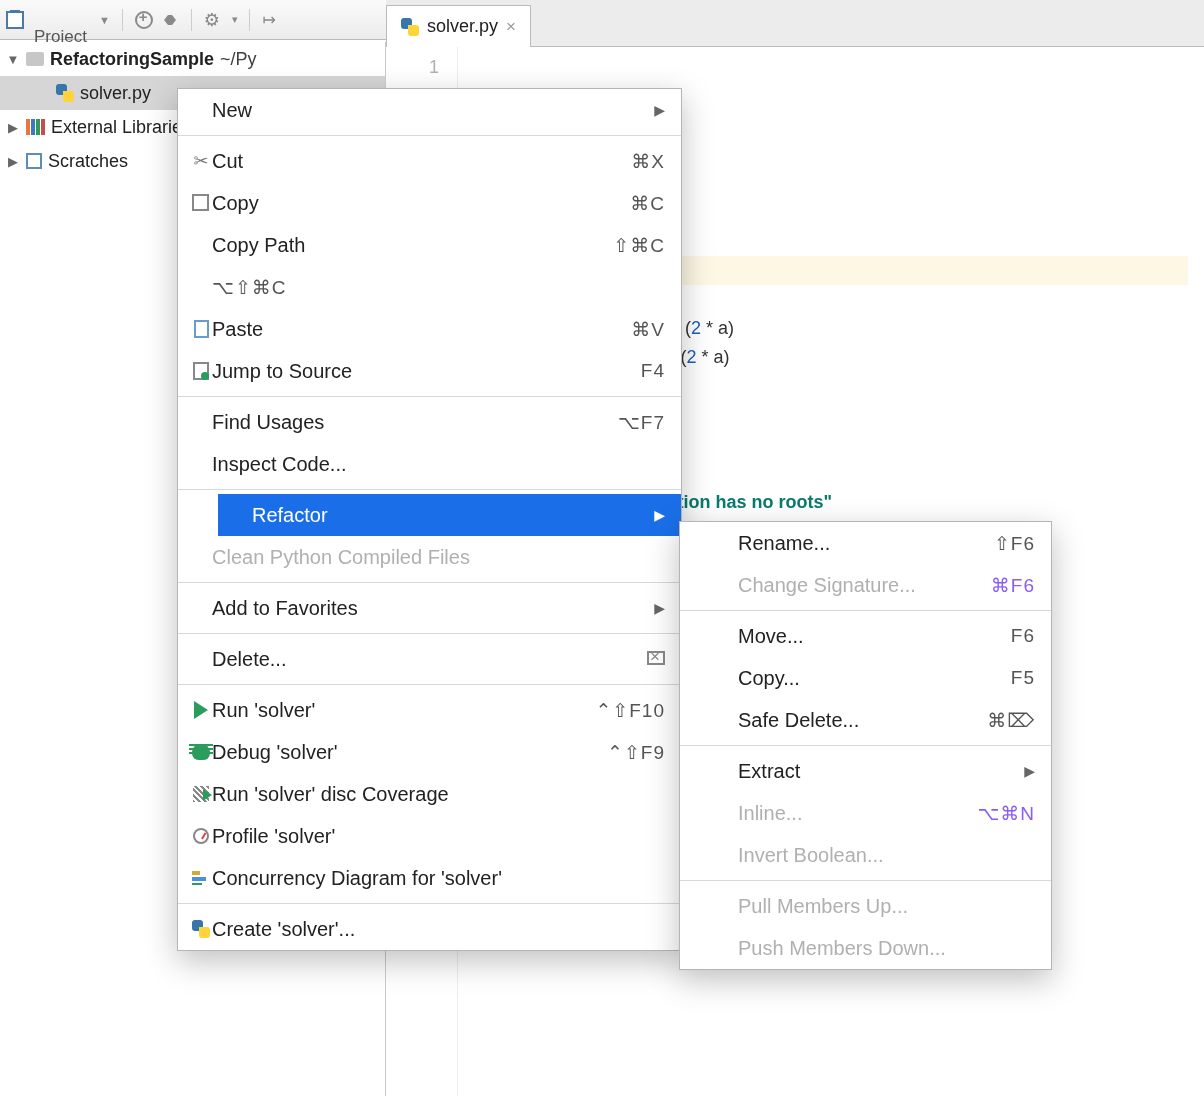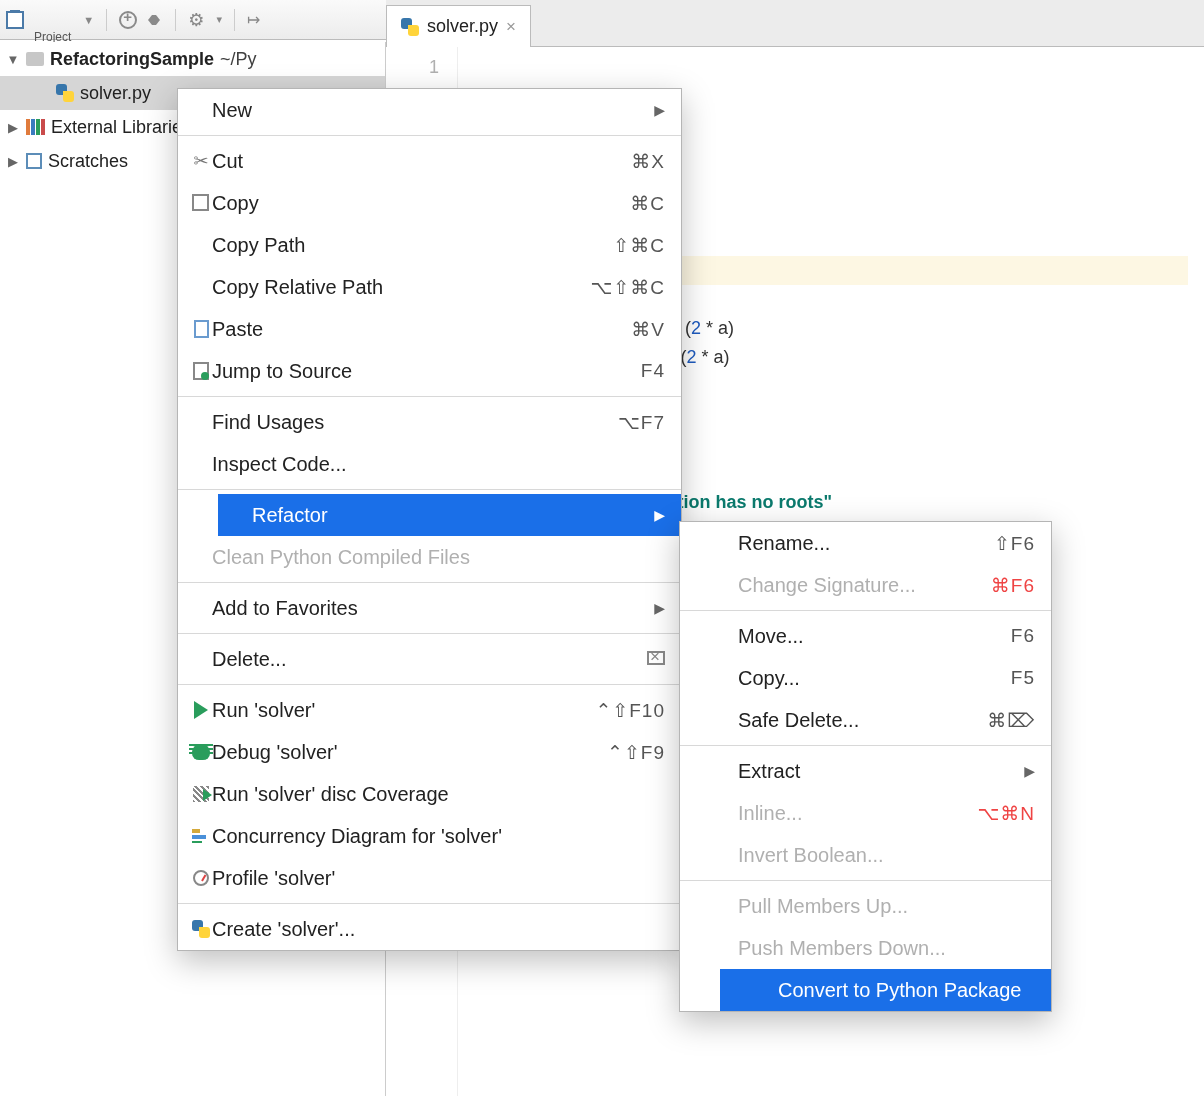--- a/index.html
+++ b/index.html
@@ -2,21 +2,21 @@
 <html><head>
 <meta charset="utf-8">
 <style>
   * { margin: 0; padding: 0; box-sizing: border-box; font-family: -apple-system, "Helvetica Neue", Arial, sans-serif; }
   body { width: 1204px; height: 1096px; background: #fff; font-size: 18px; color: #222; position: relative; overflow: hidden; }
 
   
   .toolbar { height: 40px; background: linear-gradient(#fafafa,#ececec); border-bottom: 1px solid #bbb; display: flex; align-items: center; padding: 0 6px; gap: 8px; }
   .toolbar .proj-ico { width: 18px; height: 18px; background: #fff; border: 2px solid #4b7aa8; display: inline-block; position: relative; }
   .toolbar .proj-ico::after { content: ""; position: absolute; top: -3px; left: 2px; width: 10px; height: 3px; background: #4b7aa8; }
-  .toolbar .proj-lbl { font-size: 12px; color: #555; margin-left: 2px; margin-top: 34px; }
+  .toolbar .proj-lbl { font-size: 17px; color: #555; margin-left: 2px; margin-top: 34px; }
   .toolbar .dd { color: #888; font-size: 11px; margin-left: 4px; }
   .toolbar .sep { width: 1px; height: 22px; background: #ccc; margin: 0 4px; }
   .tb-ico { width: 18px; height: 18px; display: inline-block; }
   .circ-plus { border: 2px solid #8a8a8a; border-radius: 50%; position: relative; }
   .circ-plus::before { content: "+"; position: absolute; top: -5px; left: 2px; color: #8a8a8a; font-size: 15px; font-weight: bold; }
   .split-h { position: relative; }
   .split-h::before, .split-h::after { content: ""; position: absolute; left: 7px; width: 4px; height: 4px; border-top: 5px solid #8a8a8a; border-left: 4px solid transparent; border-right: 4px solid transparent; }
   .split-h::before { top: 0; transform: rotate(180deg); left: 3px; }
   .split-h::after { bottom: 0; left: 3px; }
   .gear-ico { font-size: 18px; color: #888; line-height: 14px; }
@@ -57,21 +57,21 @@
   .hl-line { background: #fdf7e3; display: inline-block; width: 720px; }
 
   
   .menu { position: absolute; background: #fff; border: 1px solid #b5b5b5; box-shadow: 0 10px 30px rgba(0,0,0,.25); font-size: 20px; }
   .menu1 { left: 177px; top: 88px; width: 505px; }
   .mi { display: flex; align-items: center; height: 42px; padding: 0 16px 0 12px; }
   .mi.disabled { color: #b0b0b0; }
   .mi .ico-slot { width: 22px; display: inline-flex; justify-content: center; }
   .mi .lbl { flex: 1; }
   .mi .sc { color: #555; font-size: 19px; letter-spacing: 1px; }
-  .mi.disabled .sc { color: #ef4444; }
+  .mi.disabled .sc { color: #8b5cf6; }
   .mi .arr { color: #666; font-size: 14px; }
   .mi.hl { background: #1a6fe8; color: #fff; margin-left: 40px; }
   .mi.hl .arr { color: #fff; }
   .msep { height: 1px; background: #d8d8d8; margin: 4px 0; }
 
   
   .menu2 { left: 679px; top: 521px; width: 373px; }
   .menu2 .mi { padding-left: 58px; }
 
   
@@ -214,21 +214,20 @@
       <span class="lbl">Copy</span>
       <span class="sc">⌘C</span>
     </div>
   <div class="mi">
       <span class="ico-slot"></span>
       <span class="lbl">Copy Path</span>
       <span class="sc">⇧⌘C</span>
     </div>
   <div class="mi">
       <span class="ico-slot"></span>
-      <span class="lbl">Copy Relative Path</span>
       <span class="sc">⌥⇧⌘C</span>
     </div>
   <div class="mi">
       <span class="ico-slot">
         <span class="paste-ic"></span>
       </span>
       <span class="lbl">Paste</span>
       <span class="sc">⌘V</span>
     </div>
   <div class="mi">
@@ -286,29 +285,29 @@
       <span class="sc">⌃⇧F9</span>
     </div>
   <div class="mi">
       <span class="ico-slot">
         <span class="cov-ic"></span>
       </span>
       <span class="lbl">Run 'solver' disc Coverage</span>
     </div>
   <div class="mi">
       <span class="ico-slot">
+        <span class="prof-ic"></span>
+      </span>
+      <span class="lbl">Profile 'solver'</span>
+    </div>
+  <div class="mi">
+      <span class="ico-slot">
         <span class="conc-ic"></span>
       </span>
       <span class="lbl">Concurrency Diagram for 'solver'</span>
-    </div>
-  <div class="mi">
-      <span class="ico-slot">
-        <span class="prof-ic"></span>
-      </span>
-      <span class="lbl">Profile 'solver'</span>
     </div>
   <div class="msep"></div>
   <div class="mi">
       <span class="ico-slot">
         <span class="py-ico"></span>
       </span>
       <span class="lbl">Create 'solver'...</span>
     </div>
 </div>
 
@@ -346,16 +345,13 @@
   <div class="mi disabled">
       <span class="lbl">Invert Boolean...</span>
     </div>
   <div class="msep"></div>
   <div class="mi disabled">
       <span class="lbl">Pull Members Up...</span>
     </div>
   <div class="mi disabled">
       <span class="lbl">Push Members Down...</span>
     </div>
-  <div class="mi hl">
-      <span class="lbl">Convert to Python Package</span>
-    </div>
 </div>
 
 </body></html>

